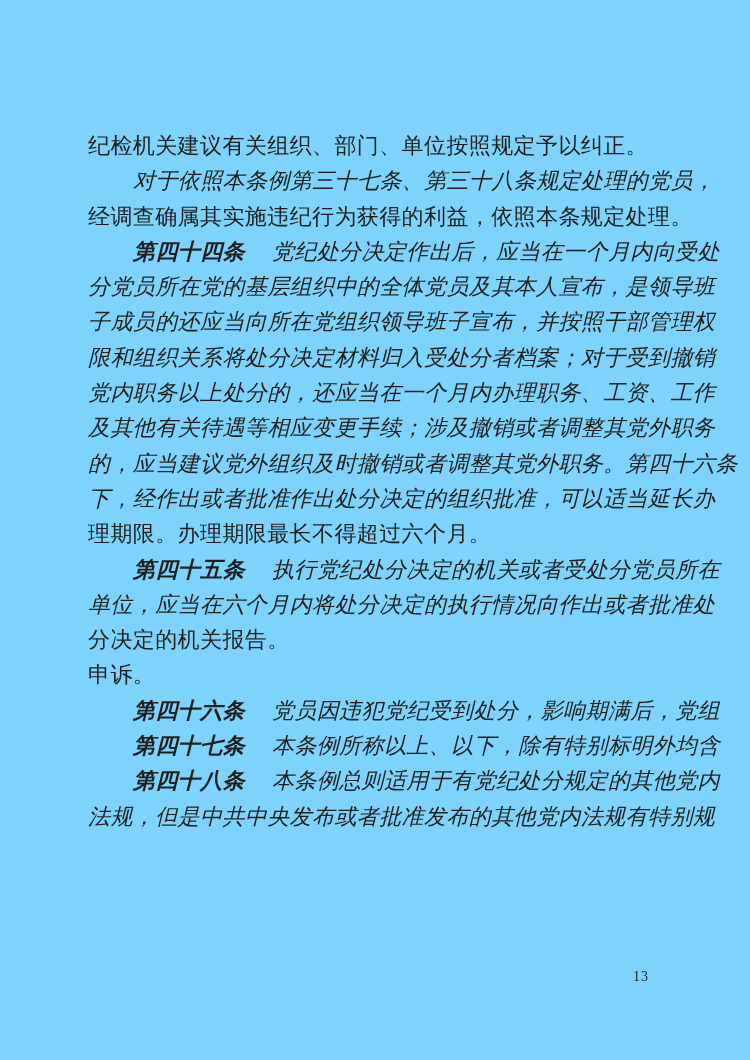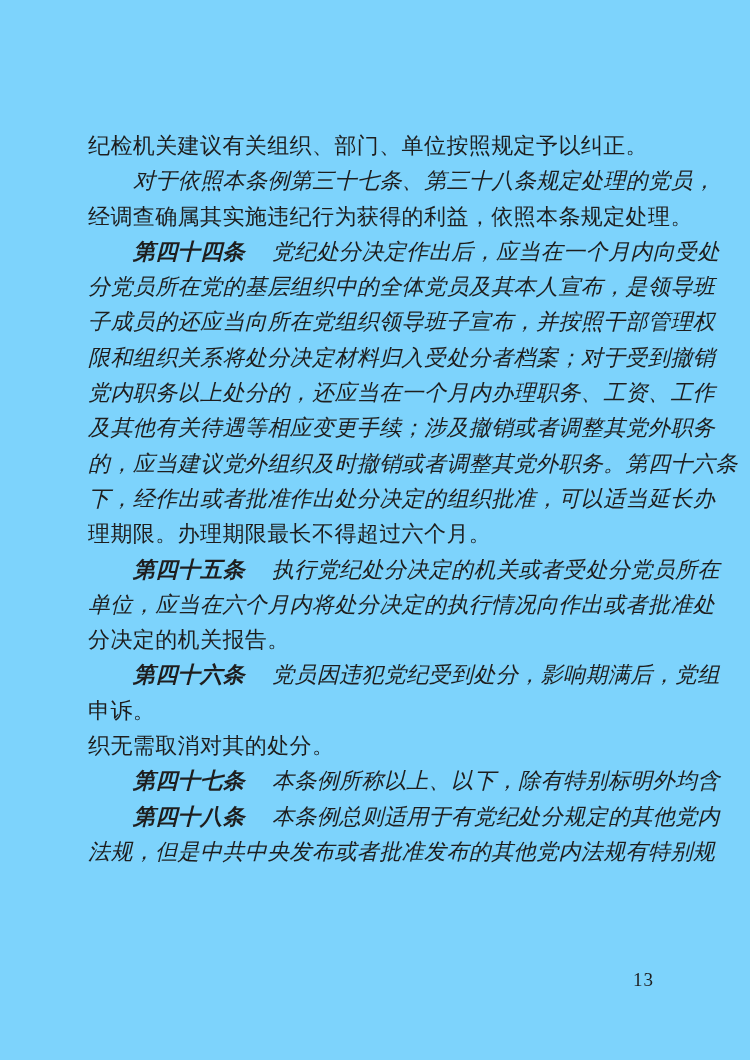--- a/index.html
+++ b/index.html
@@ -35,21 +35,21 @@
     font-style: italic;
   }
   .line.indent { padding-left: 45px; }
   .article-number {
     font-weight: 700;
     margin-right: 21px;
   }
   .page-number {
     position: absolute;
     left: 633px; top: 969px;
-    font-size: 19px;
+    font-size: 14px;
     letter-spacing: 1px;
     color: #1e1e1e;
   }
 </style>
 </head>
 <body>
 
 <div class="page">
   <main class="text-block" id="lines">
       <div class="line">
@@ -105,31 +105,27 @@
     <span class="line-text">执行党纪处分决定的机关或者受处分党员所在</span>
   </div>
       <div class="line fill">
     
     <span class="line-text">单位，应当在六个月内将处分决定的执行情况向作出或者批准处</span>
   </div>
       <div class="line">
     
     <span class="line-text">分决定的机关报告。</span>
   </div>
-      <div class="line indent fill">
-    <span class="article-number">第四十六条</span>
-    <span class="line-text">党员因违犯党纪受到处分，影响期满后，党组</span>
-  </div>
       <div class="line">
     
     <span class="line-text">申诉。</span>
   </div>
-      <div class="line">
-    
-    <span class="line-text">织无需取消对其的处分。</span>
+      <div class="line indent fill">
+    <span class="article-number">第四十六条</span>
+    <span class="line-text">党员因违犯党纪受到处分，影响期满后，党组</span>
   </div>
       <div class="line indent fill">
     <span class="article-number">第四十七条</span>
     <span class="line-text">本条例所称以上、以下，除有特别标明外均含</span>
   </div>
       <div class="line indent fill">
     <span class="article-number">第四十八条</span>
     <span class="line-text">本条例总则适用于有党纪处分规定的其他党内</span>
   </div>
       <div class="line fill">

